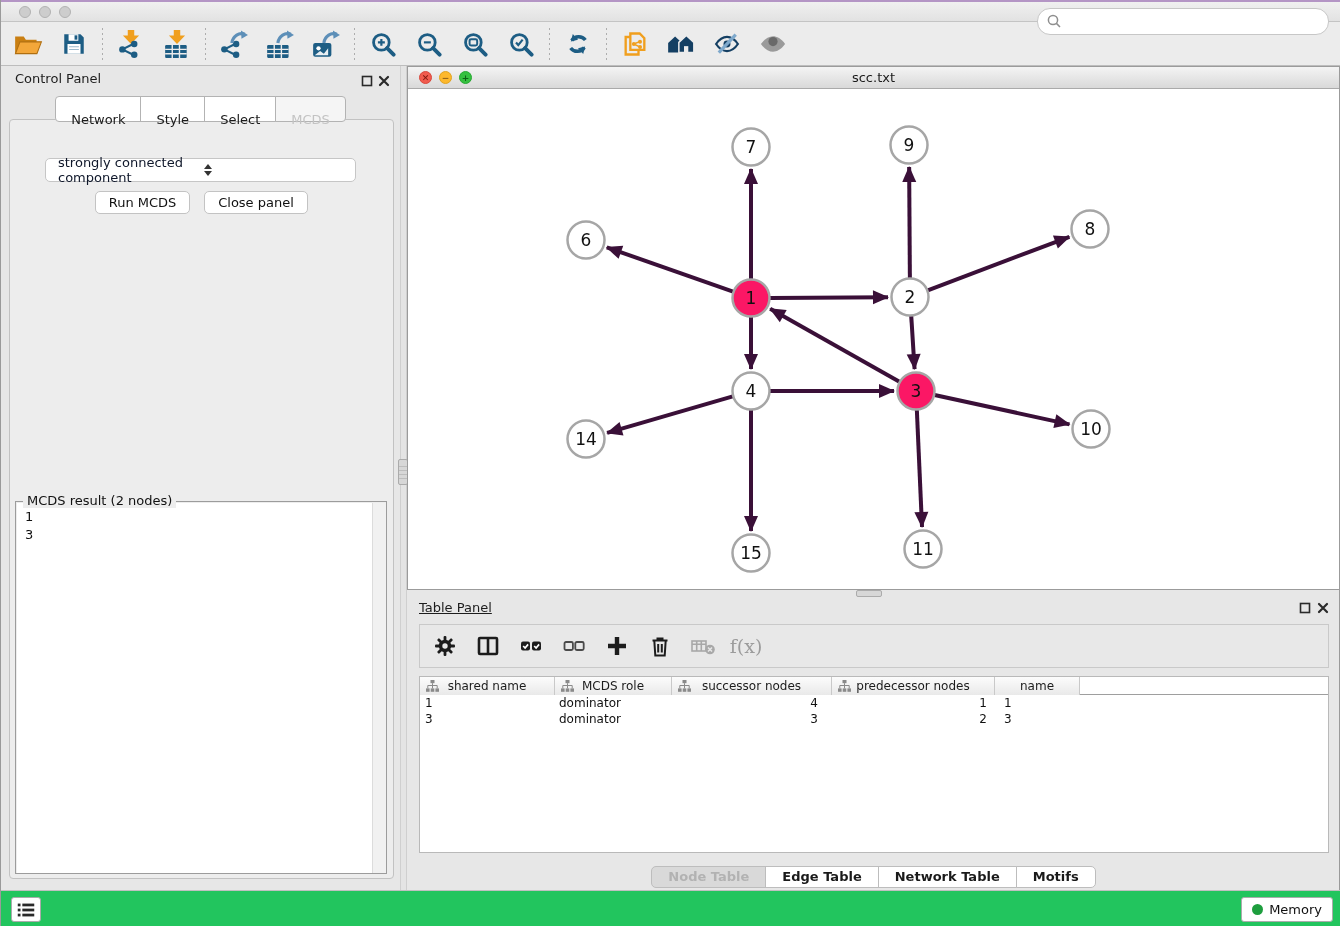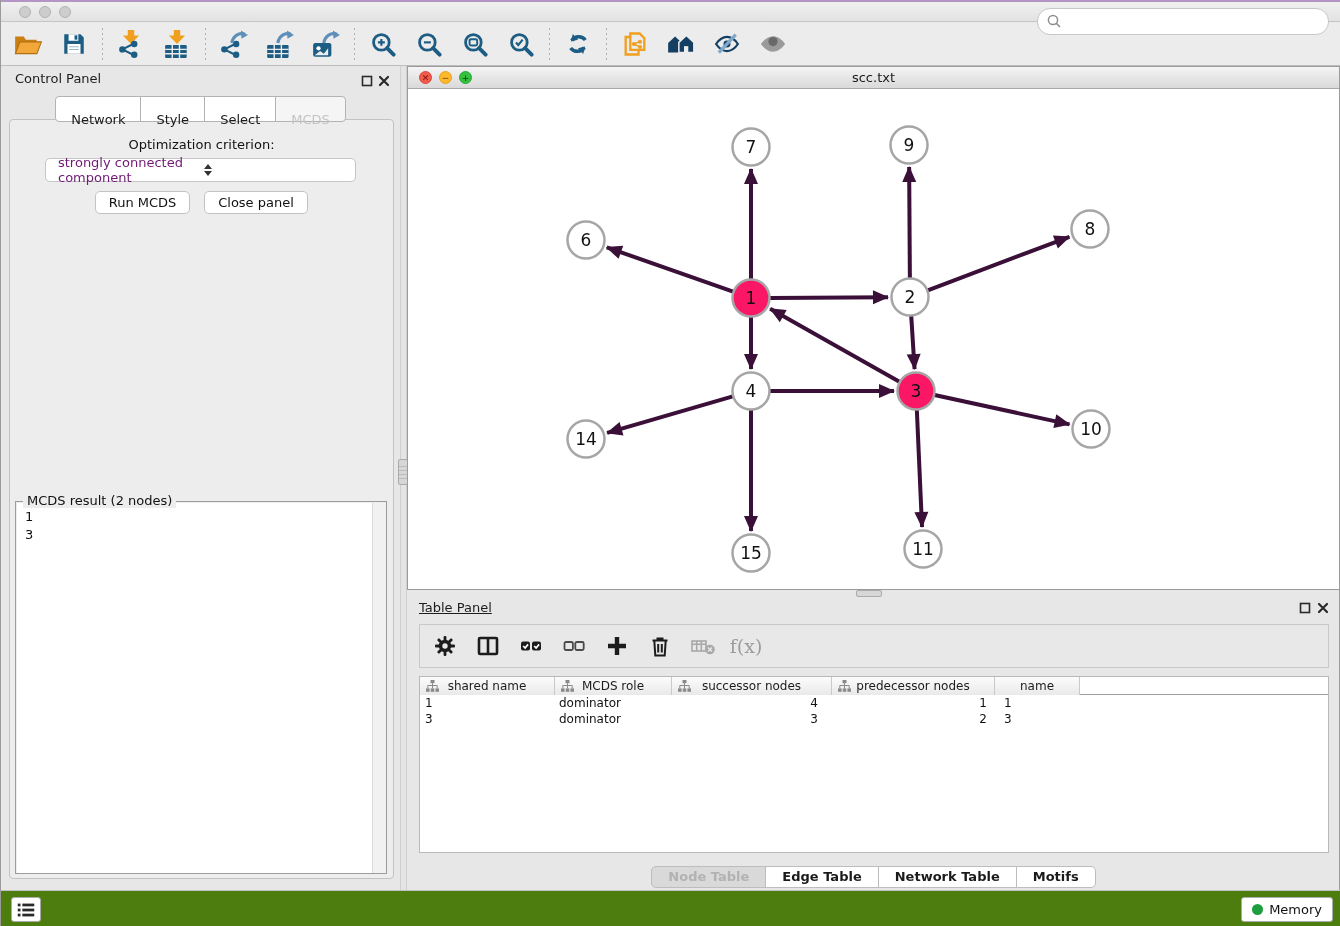--- a/index.html
+++ b/index.html
@@ -36,21 +36,21 @@
     border:1px solid #c2c2c2; border-radius:4px; }
   #cp-tabs { left:0; top:96px; width:400px; display:flex; justify-content:center; z-index:2; }
   .tab { height:23px; line-height:21px; padding:12px 15px; background:#fff;
     border:1px solid #b3b3b3; margin-left:-1px; font-size:13px; color:#1a1a1a; }
   .tab:first-child { border-radius:4px 0 0 4px; }
   .tab:last-child { border-radius:0 4px 4px 0; }
   .tab-active { color:#c3c3c3; background:#f5f5f5; }
   #opt-label { left:8px; top:137px; width:385px; text-align:center; font-size:13px; color:#111; }
   #opt-select { left:44px; top:158px; width:311px; height:24px; background:#fff;
     border:1px solid #c6c6c6; border-radius:5px; display:flex; align-items:center;
-    padding:0 6px 0 12px; font-size:13px; color:#701a75; }
+    padding:0 6px 0 12px; font-size:13px; color:#0f172a; }
   #opt-select span { flex:1; }
   .cp-btn { top:191px; height:23px; background:#fff; border:1px solid #c3c3c3;
     border-radius:5px; font-size:13px; color:#111; display:flex; align-items:center;
     justify-content:center; font-family:inherit; }
   #run-btn { left:94px; width:95px; }
   #close-btn { left:203px; width:104px; }
   #result-group { left:14px; top:501px; width:372px; height:373px; border:1px solid #9c9c9c; }
   #result-label { left:22px; top:493px; background:#ededed; padding:0 4px; font-size:13px; color:#111; z-index:2; }
   #result-area { left:1px; top:1px; width:369px; height:370px; background:#fff; display:flex; }
   #result-lines { flex:1; padding:5px 8px; font-size:13px; line-height:18px; color:#111; }
@@ -95,21 +95,21 @@
 
   
   #tp-tabs { left:406px; top:866px; width:934px; display:flex; justify-content:center; }
   .btab { height:22px; line-height:20px; padding:0 16px; background:#fff;
     border:1px solid #bdbdbd; margin-left:-1px; font-size:13px; font-weight:bold; color:#1a1a1a; }
   .btab:first-child { border-radius:5px 0 0 5px; }
   .btab:last-child { border-radius:0 5px 5px 0; }
   .btab-active { background:#d9d9d9; color:#b2b2b2; }
 
   
-  #statusbar { left:0; top:890px; width:1340px; height:36px; background:#4d7c0f;
+  #statusbar { left:0; top:890px; width:1340px; height:36px; background:#22c55e;
     border-top:1px solid #c0c0c0; }
   #list-btn { left:10px; top:6px; width:30px; height:25px; background:#fff;
     border:1px solid #ababab; border-radius:3px; display:flex; align-items:center; justify-content:center; }
   #memory-btn { right:8px; top:6px; height:25px; padding:0 10px; background:#fff;
     border:1px solid #ababab; border-radius:3px; display:flex; align-items:center; gap:6px; font-size:13px; color:#111; }
   #memory-dot { width:11px; height:11px; border-radius:50%; background:#1e9e3e; }
 
   .chev { display:flex; flex-direction:column; gap:2px; }
   .chev i { display:block; width:0; height:0; border-left:4px solid transparent; border-right:4px solid transparent; }
   .chev .up { border-bottom:5px solid #333; }
@@ -300,21 +300,20 @@
   </svg>
 
   <div id="cp-frame" class="abs"></div>
   <div id="cp-tabs" class="abs">
       <div class="tab">Network</div>
       <div class="tab">Style</div>
       <div class="tab">Select</div>
       <div class="tab tab-active">MCDS</div>
     </div>
 
-  <div id="opt-label" class="abs">Optimization criterion:</div>
   <div id="opt-select" class="abs">
     <span>strongly connected component</span>
     <span class="chev">
         <i class="up"></i>
         <i class="dn"></i>
       </span>
   </div>
   <button id="run-btn" class="cp-btn abs">Run MCDS</button>
   <button id="close-btn" class="cp-btn abs">Close panel</button>
 

